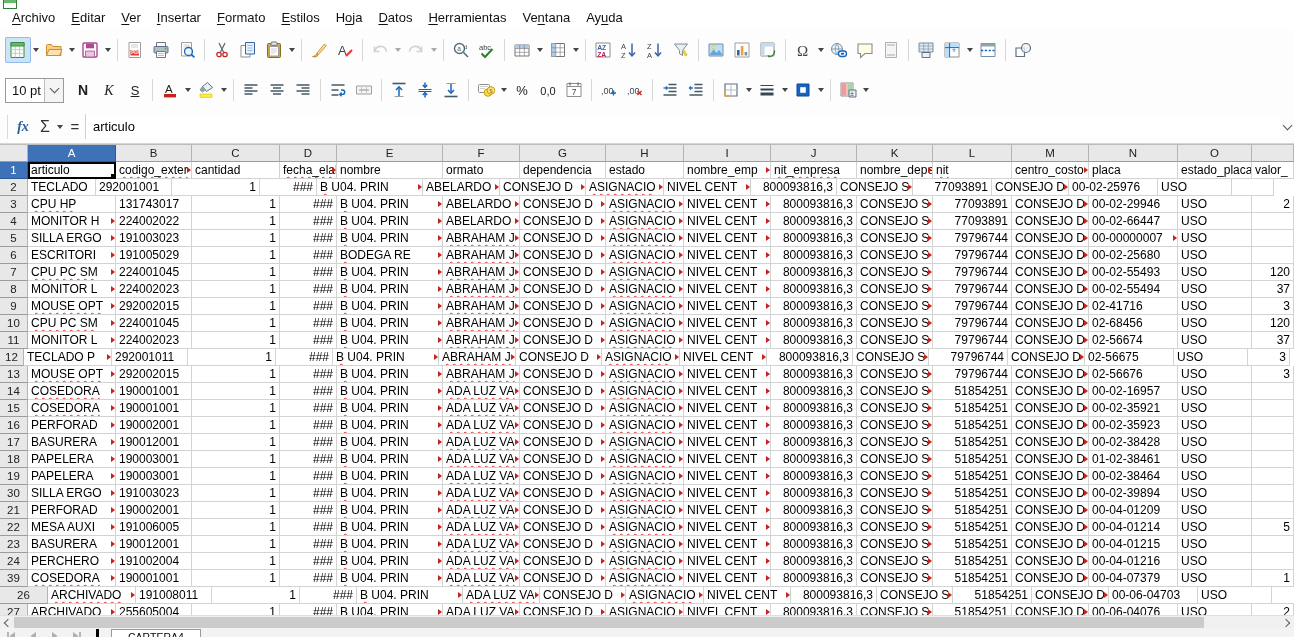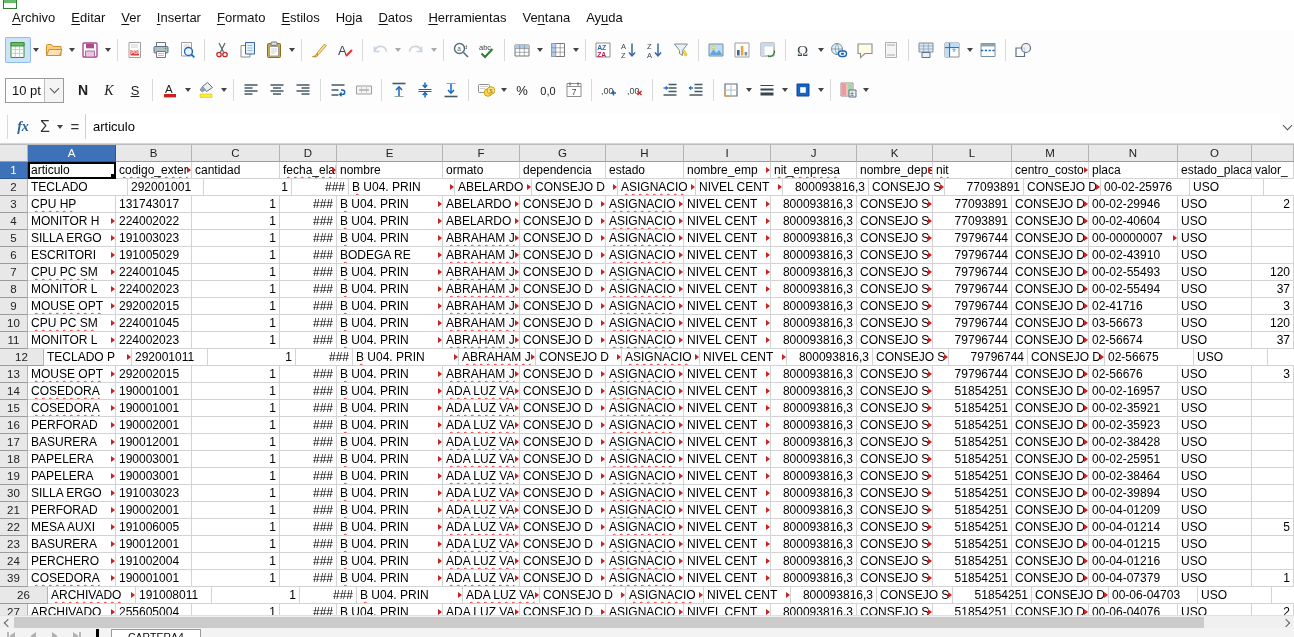--- a/index.html
+++ b/index.html
@@ -719,21 +719,21 @@
         <div class="gc" style="width:86px"><span class="sq">nit_empresa</span></div>
         <div class="gc" style="width:76px">nombre_depe<i class="ovf"></i></div>
         <div class="gc" style="width:79px"><span class="sq">nit</span></div>
         <div class="gc" style="width:77px">centro_costo<i class="ovf"></i></div>
         <div class="gc" style="width:89px">placa</div>
         <div class="gc" style="width:74px">estado_placa</div>
         <div class="gc" style="width:42px">valor_</div>
       </div>
       <div class="grow">
         <div class="gh" style="width:28px">2</div>
-        <div class="gc" style="width:100px">TECLADO</div>
+        <div class="gc" style="width:68px">TECLADO</div>
         <div class="gc" style="width:76px">292001001</div>
         <div class="gc r" style="width:88px">1</div>
         <div class="gc r" style="width:57px">###</div>
         <div class="gc" style="width:106px"><span class="sq">B</span> U04. PRIN<i class="ovf"></i></div>
         <div class="gc" style="width:77px">ABELARDO<i class="ovf"></i></div>
         <div class="gc" style="width:86px">CONSEJO D<i class="ovf"></i></div>
         <div class="gc" style="width:78px"><span class="sq">ASIGNACIO</span><i class="ovf"></i></div>
         <div class="gc" style="width:87px">NIVEL CENT<i class="ovf"></i></div>
         <div class="gc r" style="width:86px">800093816,3</div>
         <div class="gc" style="width:76px">CONSEJO S<i class="ovf"></i></div>
@@ -770,21 +770,21 @@
         <div class="gc r" style="width:57px">###</div>
         <div class="gc" style="width:106px"><span class="sq">B</span> U04. PRIN<i class="ovf"></i></div>
         <div class="gc" style="width:77px">ABELARDO<i class="ovf"></i></div>
         <div class="gc" style="width:86px">CONSEJO D<i class="ovf"></i></div>
         <div class="gc" style="width:78px"><span class="sq">ASIGNACIO</span><i class="ovf"></i></div>
         <div class="gc" style="width:87px">NIVEL CENT<i class="ovf"></i></div>
         <div class="gc r" style="width:86px">800093816,3</div>
         <div class="gc" style="width:76px">CONSEJO S<i class="ovf"></i></div>
         <div class="gc r" style="width:79px">77093891</div>
         <div class="gc" style="width:77px">CONSEJO D<i class="ovf"></i></div>
-        <div class="gc" style="width:89px">00-02-40604</div>
+        <div class="gc" style="width:89px">00-02-66447</div>
         <div class="gc" style="width:74px">USO</div>
         <div class="gc r" style="width:42px"></div>
       </div>
       <div class="grow">
         <div class="gh" style="width:28px">5</div>
         <div class="gc" style="width:88px">SILLA ERGO<i class="ovf"></i></div>
         <div class="gc" style="width:76px">191003023</div>
         <div class="gc r" style="width:88px">1</div>
         <div class="gc r" style="width:57px">###</div>
         <div class="gc" style="width:106px"><span class="sq">B</span> U04. PRIN<i class="ovf"></i></div>
@@ -808,21 +808,21 @@
         <div class="gc r" style="width:57px">###</div>
         <div class="gc" style="width:106px"><span class="sq">B</span>ODEGA RE<i class="ovf"></i></div>
         <div class="gc" style="width:77px"><span class="sq">ABRAHAM J</span><i class="ovf"></i></div>
         <div class="gc" style="width:86px">CONSEJO D<i class="ovf"></i></div>
         <div class="gc" style="width:78px"><span class="sq">ASIGNACIO</span><i class="ovf"></i></div>
         <div class="gc" style="width:87px">NIVEL CENT<i class="ovf"></i></div>
         <div class="gc r" style="width:86px">800093816,3</div>
         <div class="gc" style="width:76px">CONSEJO S<i class="ovf"></i></div>
         <div class="gc r" style="width:79px">79796744</div>
         <div class="gc" style="width:77px">CONSEJO D<i class="ovf"></i></div>
-        <div class="gc" style="width:89px">00-02-43910</div>
+        <div class="gc" style="width:89px">00-02-25680</div>
         <div class="gc" style="width:74px">USO</div>
         <div class="gc r" style="width:42px"></div>
       </div>
       <div class="grow">
         <div class="gh" style="width:28px">7</div>
         <div class="gc" style="width:88px"><span class="sq">CPU PC SM</span><i class="ovf"></i></div>
         <div class="gc" style="width:76px">224001045</div>
         <div class="gc r" style="width:88px">1</div>
         <div class="gc r" style="width:57px">###</div>
         <div class="gc" style="width:106px"><span class="sq">B</span> U04. PRIN<i class="ovf"></i></div>
@@ -884,21 +884,21 @@
         <div class="gc r" style="width:57px">###</div>
         <div class="gc" style="width:106px"><span class="sq">B</span> U04. PRIN<i class="ovf"></i></div>
         <div class="gc" style="width:77px"><span class="sq">ABRAHAM J</span><i class="ovf"></i></div>
         <div class="gc" style="width:86px">CONSEJO D<i class="ovf"></i></div>
         <div class="gc" style="width:78px"><span class="sq">ASIGNACIO</span><i class="ovf"></i></div>
         <div class="gc" style="width:87px">NIVEL CENT<i class="ovf"></i></div>
         <div class="gc r" style="width:86px">800093816,3</div>
         <div class="gc" style="width:76px">CONSEJO S<i class="ovf"></i></div>
         <div class="gc r" style="width:79px">79796744</div>
         <div class="gc" style="width:77px">CONSEJO D<i class="ovf"></i></div>
-        <div class="gc" style="width:89px">03-56673</div>
+        <div class="gc" style="width:89px">02-68456</div>
         <div class="gc" style="width:74px">USO</div>
         <div class="gc r" style="width:42px">120</div>
       </div>
       <div class="grow">
         <div class="gh" style="width:28px">11</div>
         <div class="gc" style="width:88px">MONITOR L<i class="ovf"></i></div>
         <div class="gc" style="width:76px">224002023</div>
         <div class="gc r" style="width:88px">1</div>
         <div class="gc r" style="width:57px">###</div>
         <div class="gc" style="width:106px"><span class="sq">B</span> U04. PRIN<i class="ovf"></i></div>
@@ -908,21 +908,21 @@
         <div class="gc" style="width:87px">NIVEL CENT<i class="ovf"></i></div>
         <div class="gc r" style="width:86px">800093816,3</div>
         <div class="gc" style="width:76px">CONSEJO S<i class="ovf"></i></div>
         <div class="gc r" style="width:79px">79796744</div>
         <div class="gc" style="width:77px">CONSEJO D<i class="ovf"></i></div>
         <div class="gc" style="width:89px">02-56674</div>
         <div class="gc" style="width:74px">USO</div>
         <div class="gc r" style="width:42px">37</div>
       </div>
       <div class="grow">
-        <div class="gh" style="width:44px">12</div>
+        <div class="gh" style="width:24px">12</div>
         <div class="gc" style="width:88px">TECLADO P<i class="ovf"></i></div>
         <div class="gc" style="width:76px">292001011</div>
         <div class="gc r" style="width:88px">1</div>
         <div class="gc r" style="width:57px">###</div>
         <div class="gc" style="width:106px"><span class="sq">B</span> U04. PRIN<i class="ovf"></i></div>
         <div class="gc" style="width:77px"><span class="sq">ABRAHAM J</span><i class="ovf"></i></div>
         <div class="gc" style="width:86px">CONSEJO D<i class="ovf"></i></div>
         <div class="gc" style="width:78px"><span class="sq">ASIGNACIO</span><i class="ovf"></i></div>
         <div class="gc" style="width:87px">NIVEL CENT<i class="ovf"></i></div>
         <div class="gc r" style="width:86px">800093816,3</div>
@@ -1036,21 +1036,21 @@
         <div class="gc r" style="width:57px">###</div>
         <div class="gc" style="width:106px"><span class="sq">B</span> U04. PRIN<i class="ovf"></i></div>
         <div class="gc" style="width:77px"><span class="sq">ADA LUZ VA</span><i class="ovf"></i></div>
         <div class="gc" style="width:86px">CONSEJO D<i class="ovf"></i></div>
         <div class="gc" style="width:78px"><span class="sq">ASIGNACIO</span><i class="ovf"></i></div>
         <div class="gc" style="width:87px">NIVEL CENT<i class="ovf"></i></div>
         <div class="gc r" style="width:86px">800093816,3</div>
         <div class="gc" style="width:76px">CONSEJO S<i class="ovf"></i></div>
         <div class="gc r" style="width:79px">51854251</div>
         <div class="gc" style="width:77px">CONSEJO D<i class="ovf"></i></div>
-        <div class="gc" style="width:89px">00-02-25951</div>
+        <div class="gc" style="width:89px">01-02-38461</div>
         <div class="gc" style="width:74px">USO</div>
         <div class="gc r" style="width:42px"></div>
       </div>
       <div class="grow">
         <div class="gh" style="width:28px">19</div>
         <div class="gc" style="width:88px">PAPELERA <i class="ovf"></i></div>
         <div class="gc" style="width:76px">190003001</div>
         <div class="gc r" style="width:88px">1</div>
         <div class="gc r" style="width:57px">###</div>
         <div class="gc" style="width:106px"><span class="sq">B</span> U04. PRIN<i class="ovf"></i></div>

